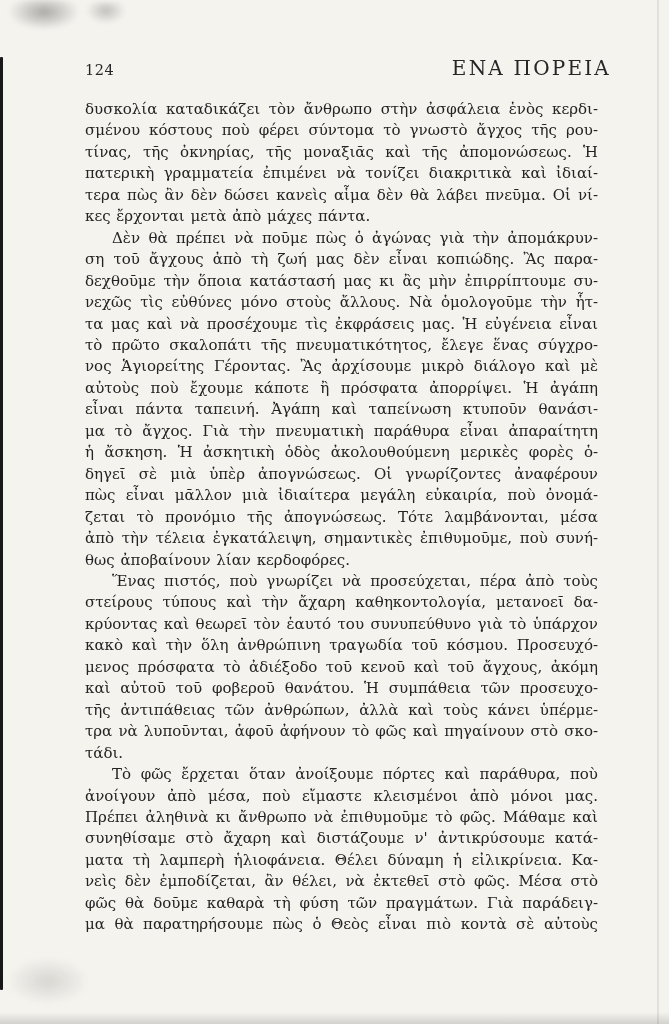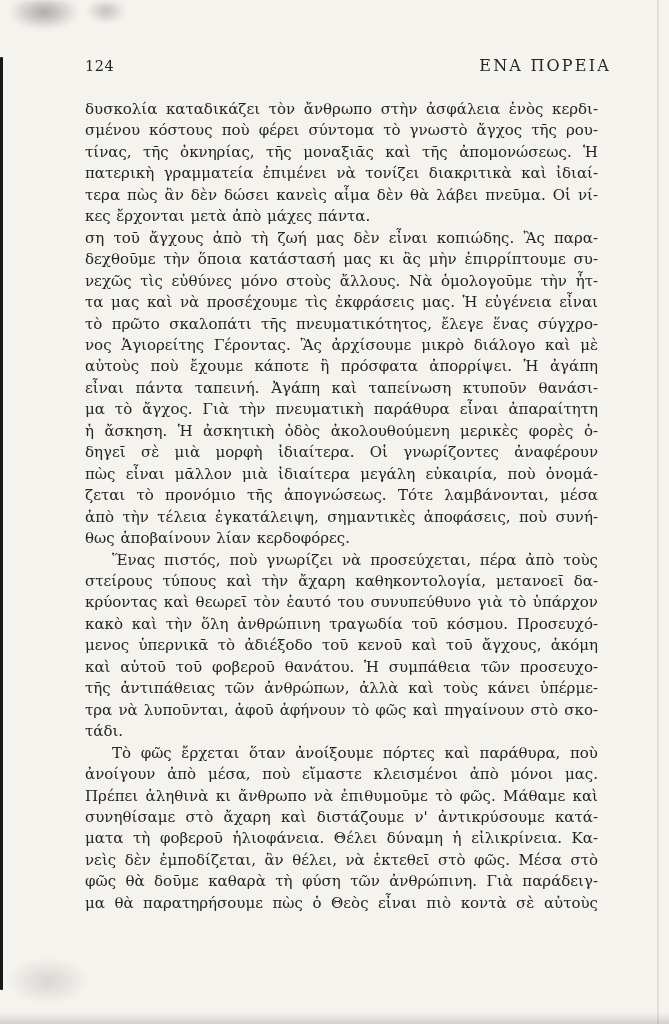--- a/index.html
+++ b/index.html
@@ -64,21 +64,21 @@
     display: flex;
     justify-content: space-between;
     align-items: baseline;
     color: #262626;
   }
   .page-num {
     font-size: 14.5px;
     letter-spacing: 0.5px;
   }
   .running-title {
-    font-size: 16px;
+    font-size: 20px;
     letter-spacing: 2.2px;
   }
   
   .text-block {
     position: absolute;
     left: 85px; top: 99px;
     width: 513px;
     color: #242424;
     font-size: 15px;
     line-height: 21.45px;
@@ -111,46 +111,47 @@
     <span class="running-title">ΕΝΑ ΠΟΡΕΙΑ</span>
   </div>
 
   <div class="text-block">
       <div class="line">δυσκολία καταδικάζει τὸν ἄνθρωπο στὴν ἀσφάλεια ἑνὸς κερδι-</div>
       <div class="line">σμένου κόστους ποὺ φέρει σύντομα τὸ γνωστὸ ἄγχος τῆς ρου-</div>
       <div class="line">τίνας, τῆς ὀκνηρίας, τῆς μοναξιᾶς καὶ τῆς ἀπομονώσεως. Ἡ</div>
       <div class="line">πατερικὴ γραμματεία ἐπιμένει νὰ τονίζει διακριτικὰ καὶ ἰδιαί-</div>
       <div class="line">τερα πὼς ἂν δὲν δώσει κανεὶς αἷμα δὲν θὰ λάβει πνεῦμα. Οἱ νί-</div>
       <div class="line end">κες ἔρχονται μετὰ ἀπὸ μάχες πάντα.</div>
+      <div class="line first">Δὲν θὰ πρέπει νὰ ποῦμε πὼς ὁ ἀγώνας γιὰ τὴν ἀπομάκρυν-</div>
       <div class="line">ση τοῦ ἄγχους ἀπὸ τὴ ζωή μας δὲν εἶναι κοπιώδης. Ἂς παρα-</div>
       <div class="line">δεχθοῦμε τὴν ὅποια κατάστασή μας κι ἂς μὴν ἐπιρρίπτουμε συ-</div>
       <div class="line">νεχῶς τὶς εὐθύνες μόνο στοὺς ἄλλους. Νὰ ὁμολογοῦμε τὴν ἧτ-</div>
       <div class="line">τα μας καὶ νὰ προσέχουμε τὶς ἐκφράσεις μας. Ἡ εὐγένεια εἶναι</div>
       <div class="line">τὸ πρῶτο σκαλοπάτι τῆς πνευματικότητος, ἔλεγε ἕνας σύγχρο-</div>
       <div class="line">νος Ἁγιορείτης Γέροντας. Ἂς ἀρχίσουμε μικρὸ διάλογο καὶ μὲ</div>
       <div class="line">αὐτοὺς ποὺ ἔχουμε κάποτε ἢ πρόσφατα ἀπορρίψει. Ἡ ἀγάπη</div>
       <div class="line">εἶναι πάντα ταπεινή. Ἀγάπη καὶ ταπείνωση κτυποῦν θανάσι-</div>
       <div class="line">μα τὸ ἄγχος. Γιὰ τὴν πνευματικὴ παράθυρα εἶναι ἀπαραίτητη</div>
       <div class="line">ἡ ἄσκηση. Ἡ ἀσκητικὴ ὁδὸς ἀκολουθούμενη μερικὲς φορὲς ὁ-</div>
-      <div class="line">δηγεῖ σὲ μιὰ μορφὴ ἰδιαίτερα. Οἱ γνωρίζοντες ἀναφέρουν</div>
+      <div class="line">δηγεῖ σὲ μιὰ ὑπὲρ ἀπογνώσεως. Οἱ γνωρίζοντες ἀναφέρουν</div>
       <div class="line">πὼς εἶναι μᾶλλον μιὰ ἰδιαίτερα μεγάλη εὐκαιρία, ποὺ ὀνομά-</div>
       <div class="line">ζεται τὸ προνόμιο τῆς ἀπογνώσεως. Τότε λαμβάνονται, μέσα</div>
-      <div class="line">ἀπὸ τὴν τέλεια ἐγκατάλειψη, σημαντικὲς ἀποφάσεις, ποὺ συνή-</div>
+      <div class="line">ἀπὸ τὴν τέλεια ἐγκατάλειψη, σημαντικὲς ἐπιθυμοῦμε, ποὺ συνή-</div>
       <div class="line end">θως ἀποβαίνουν λίαν κερδοφόρες.</div>
       <div class="line first">Ἕνας πιστός, ποὺ γνωρίζει νὰ προσεύχεται, πέρα ἀπὸ τοὺς</div>
       <div class="line">στείρους τύπους καὶ τὴν ἄχαρη καθηκοντολογία, μετανοεῖ δα-</div>
       <div class="line">κρύοντας καὶ θεωρεῖ τὸν ἑαυτό του συνυπεύθυνο γιὰ τὸ ὑπάρχον</div>
       <div class="line">κακὸ καὶ τὴν ὅλη ἀνθρώπινη τραγωδία τοῦ κόσμου. Προσευχό-</div>
-      <div class="line">μενος ὑπερνικᾶ τὸ ἀδιέξοδο τοῦ κενοῦ καὶ τοῦ ἄγχους, ἀκόμη</div>
+      <div class="line">μενος πρόσφατα τὸ ἀδιέξοδο τοῦ κενοῦ καὶ τοῦ ἄγχους, ἀκόμη</div>
       <div class="line">καὶ αὐτοῦ τοῦ φοβεροῦ θανάτου. Ἡ συμπάθεια τῶν προσευχο-</div>
       <div class="line">τῆς ἀντιπάθειας τῶν ἀνθρώπων, ἀλλὰ καὶ τοὺς κάνει ὑπέρμε-</div>
       <div class="line">τρα νὰ λυποῦνται, ἀφοῦ ἀφήνουν τὸ φῶς καὶ πηγαίνουν στὸ σκο-</div>
       <div class="line end">τάδι.</div>
       <div class="line first">Τὸ φῶς ἔρχεται ὅταν ἀνοίξουμε πόρτες καὶ παράθυρα, ποὺ</div>
       <div class="line">ἀνοίγουν ἀπὸ μέσα, ποὺ εἴμαστε κλεισμένοι ἀπὸ μόνοι μας.</div>
       <div class="line">Πρέπει ἀληθινὰ κι ἄνθρωπο νὰ ἐπιθυμοῦμε τὸ φῶς. Μάθαμε καὶ</div>
       <div class="line">συνηθίσαμε στὸ ἄχαρη καὶ διστάζουμε ν' ἀντικρύσουμε κατά-</div>
-      <div class="line">ματα τὴ φοβεροῦ ἡλιοφάνεια. Θέλει δύναμη ἡ εἰλικρίνεια. Κα-</div>
+      <div class="line">ματα τὴ λαμπερὴ ἡλιοφάνεια. Θέλει δύναμη ἡ εἰλικρίνεια. Κα-</div>
       <div class="line">νεὶς δὲν ἐμποδίζεται, ἂν θέλει, νὰ ἐκτεθεῖ στὸ φῶς. Μέσα στὸ</div>
-      <div class="line">φῶς θὰ δοῦμε καθαρὰ τὴ φύση τῶν ἀνθρώπινη. Γιὰ παράδειγ-</div>
+      <div class="line">φῶς θὰ δοῦμε καθαρὰ τὴ φύση τῶν πραγμάτων. Γιὰ παράδειγ-</div>
       <div class="line">μα θὰ παρατηρήσουμε πὼς ὁ Θεὸς εἶναι πιὸ κοντὰ σὲ αὐτοὺς</div>
     </div>
 </div>
 
 </body></html>

